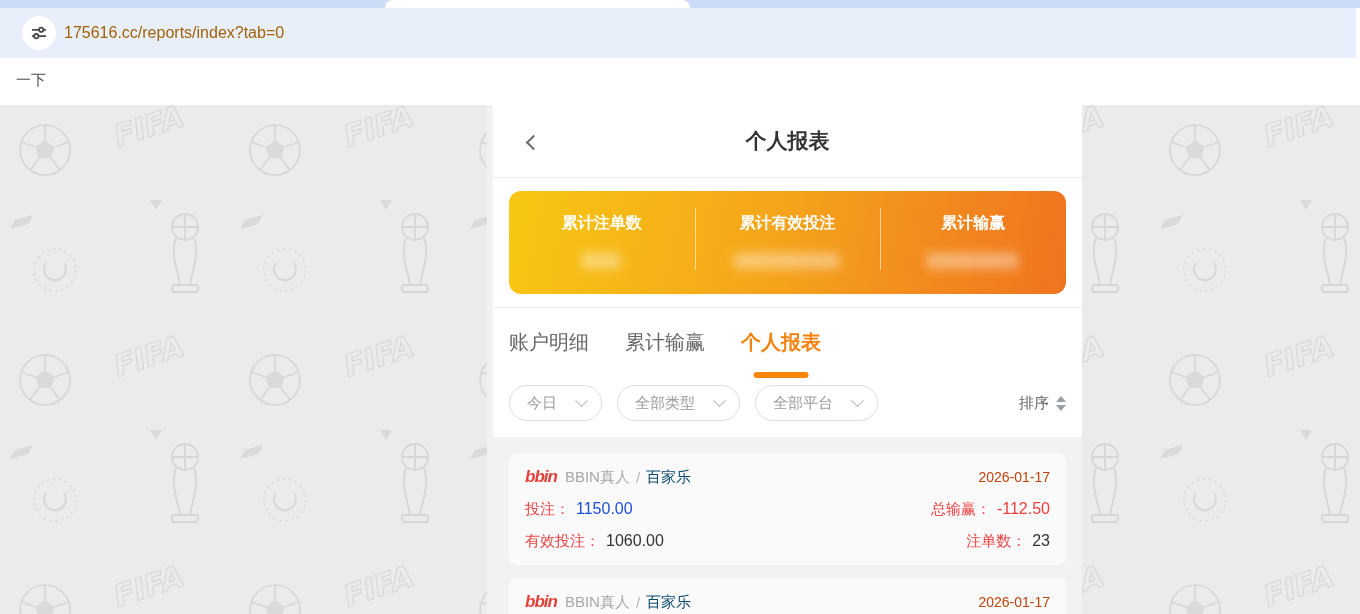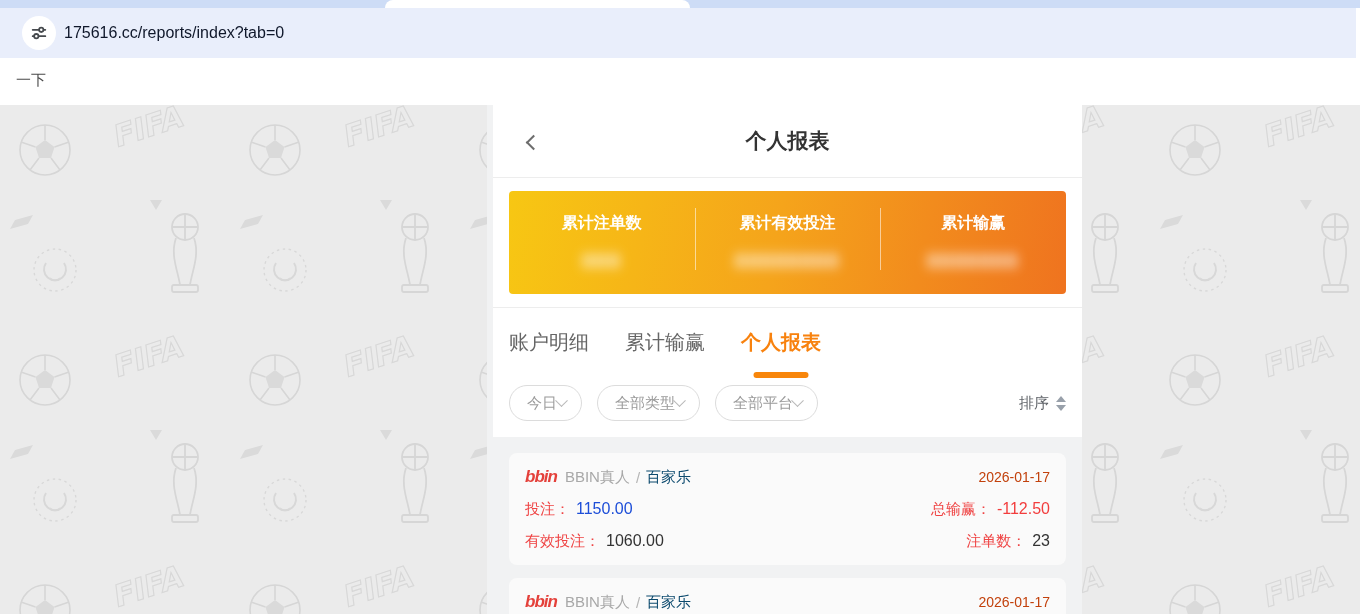--- a/index.html
+++ b/index.html
@@ -6,60 +6,60 @@
   html,body { width:1360px; height:614px; overflow:hidden; background:#fff;
               font-family:"Liberation Sans",sans-serif; }
   .stage { position:relative; width:1360px; height:614px; overflow:hidden; }
 
   
   .tabstrip { position:absolute; top:0; left:0; width:1360px; height:8px; background:#cddcf6; }
   .active-tab { position:absolute; left:385px; top:0; width:305px; height:8px; background:#fff; border-radius:9px 9px 0 0; }
   .omnibox-row { position:absolute; top:8px; left:0; width:1356px; height:50px; background:#e9eefb; }
   .site-pill { position:absolute; left:22px; top:8px; width:34px; height:34px; border-radius:50%; background:#fff;
                display:flex; align-items:center; justify-content:center; cursor:pointer; }
-  .url-text { position:absolute; left:64px; top:0; height:50px; line-height:50px; font-size:16px; color:#0f172a; }
+  .url-text { position:absolute; left:64px; top:0; height:50px; line-height:50px; font-size:16px; color:#a16207; }
 
   .notice-row { position:absolute; top:58px; left:0; width:1360px; height:47px; background:#fff; }
   .notice-text { position:absolute; left:16px; top:13px; font-size:15px; color:#4a4a4a; }
 
   
   .pattern-area { position:absolute; top:105px; left:0; width:1360px; height:509px; }
 
   
   .column { position:absolute; left:487px; top:105px; width:595px; height:509px; background:#f1f2f3;padding-left:6px; }
 
   .col-header { height:72px; background:#fff; position:relative; }
   .back-btn { position:absolute; left:30px; top:28px; width:22px; height:22px; cursor:pointer; }
   .back-btn span { position:absolute; left:5px; top:4px; width:11px; height:11px;
                    border-left:2px solid #6d6d6d; border-bottom:2px solid #6d6d6d; transform:rotate(45deg); }
   .col-title { text-align:center; line-height:72px; font-size:21px; color:#333; font-weight:600; }
 
   .divider { height:1px; background:#ededed; }
 
   .summary-sec { background:#fff; padding:13px 16px; height:129px; }
-  .summary-card { height:103px; border-radius:4px; display:flex;
+  .summary-card { height:103px; border-radius:12px; display:flex;
                   background:linear-gradient(100deg,#f7c713 0%,#f5a41b 48%,#ef731f 100%); }
   .sum-col { flex:1; position:relative; display:flex; flex-direction:column; align-items:center;
              justify-content:center; gap:16px; color:#fff; }
   .sum-col + .sum-col::before { content:""; position:absolute; left:0; top:17px; bottom:24px; width:1px;
                                 background:rgba(255,255,255,.55); }
   .sum-label { font-size:16px; font-weight:600; }
   .sum-value { font-size:20px; font-weight:700; letter-spacing:2px; filter:blur(6px); opacity:.95; }
 
   .tabs-sec { background:#fff; height:129px; padding:0 16px; }
   .tabs-row { display:flex; gap:36px; padding-top:21px; height:64px; }
   .tab { font-size:20px; color:#666; position:relative; cursor:pointer; height:43px; }
   .tab.active { color:#f8820e; font-weight:700; }
   .tab-underline { position:absolute; left:50%; transform:translateX(-50%); bottom:-6px;
                    width:55px; height:6px; border-radius:3px; background:#f8860b; }
 
   .filter-row { margin-top:13px; display:flex; align-items:center; }
   .pill { height:36px; border:1px solid #dcdcdc; border-radius:18px; background:#fff; cursor:pointer;
           display:flex; align-items:center; padding:0 15px 0 17px; color:#9b9b9b; font-size:15px;
-          margin-right:15px; gap:0; }
+          margin-right:15px; gap:20px; }
   .chev { width:9px; height:9px; border-right:1.6px solid #b9b9b9; border-bottom:1.6px solid #b9b9b9;
           transform:rotate(45deg) translate(-2px,-2px); }
   .sort { margin-left:auto; display:flex; align-items:center; gap:7px; color:#5f6368; font-size:15px; cursor:pointer; }
   .sort-arrows { display:flex; flex-direction:column; gap:3px; }
   .tri-up { width:0; height:0; border-left:5px solid transparent; border-right:5px solid transparent;
             border-bottom:6px solid #98a0aa; }
   .tri-down { width:0; height:0; border-left:5px solid transparent; border-right:5px solid transparent;
               border-top:6px solid #98a0aa; }
 
   .list-area { padding:16px 16px 0; }

